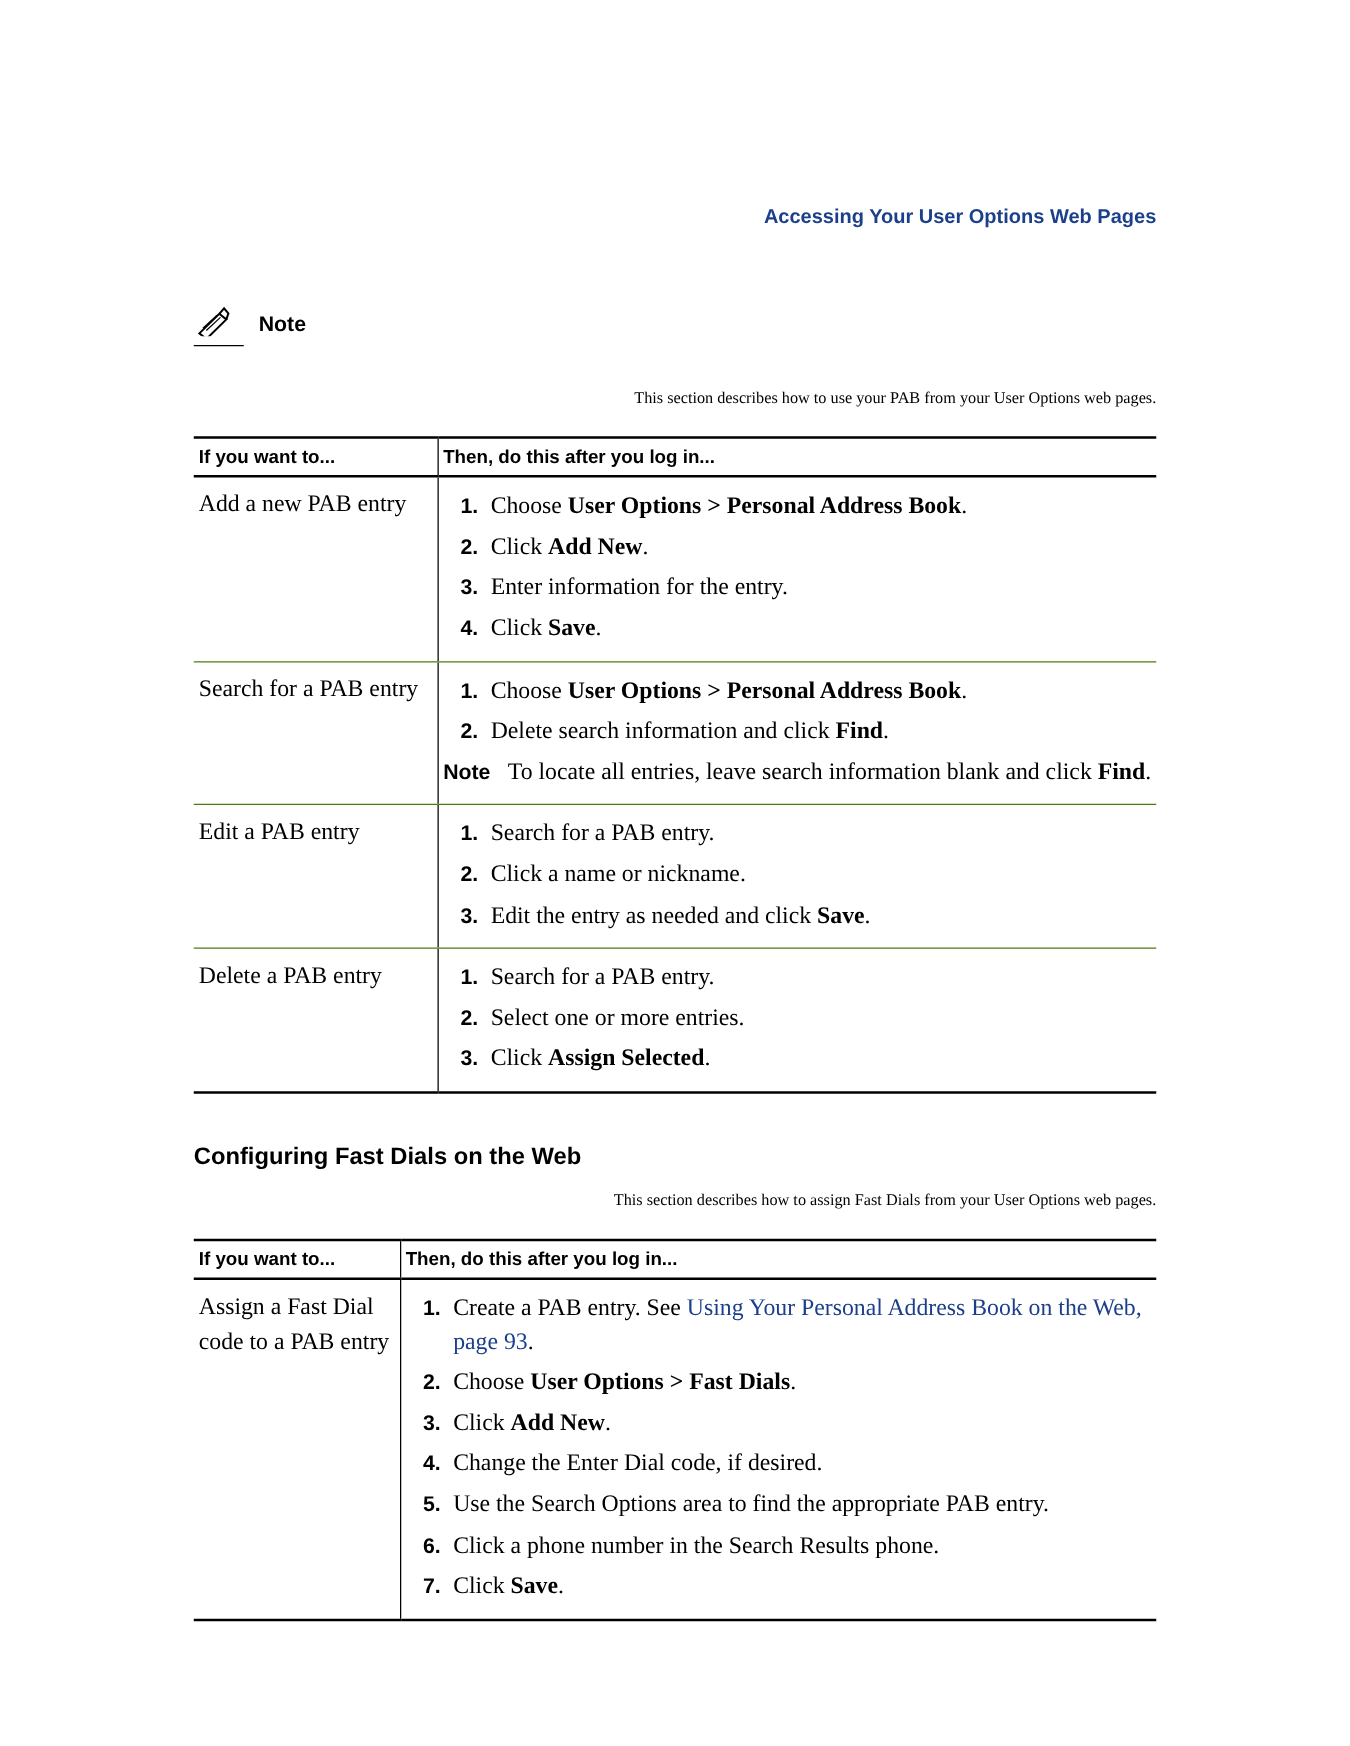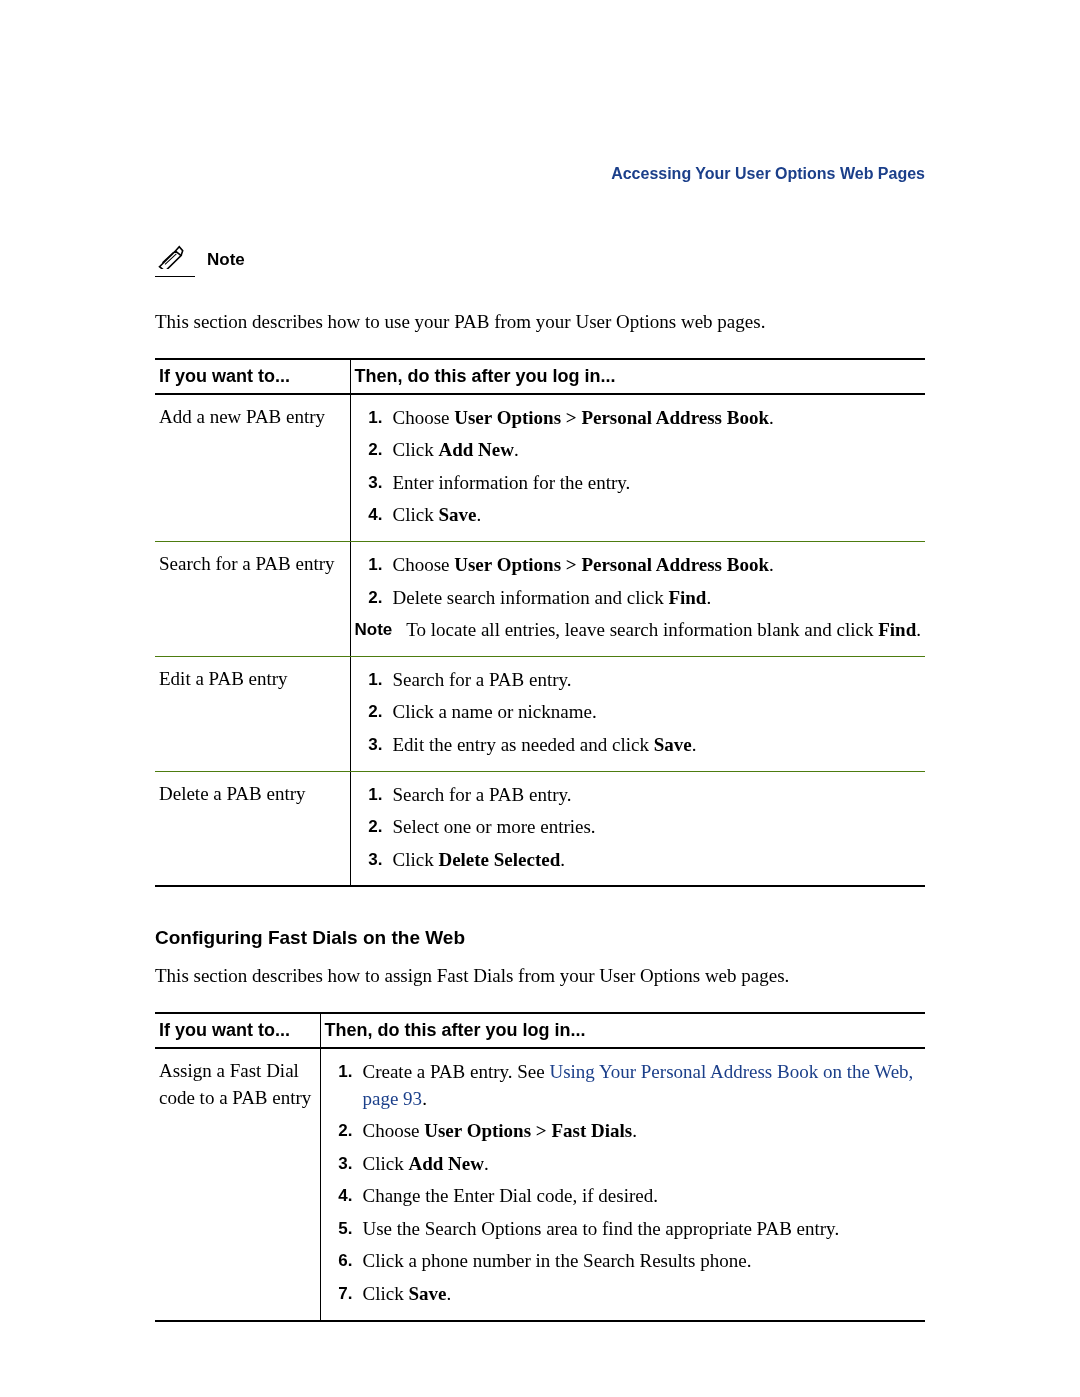--- a/index.html
+++ b/index.html
@@ -56,33 +56,34 @@
   }
   .note-text { flex: 1 1 auto; }
   a.xref { color: #1b3f8a; text-decoration: none; }
   .section-heading {
     font-family: Arial, Helvetica, sans-serif;
     font-weight: bold;
     font-size: 19px;
     margin: 0 0 14px 0;
   }
   .section-intro {
-    font-size: 19px;
+    font-size: 13px;
     margin: 0 0 22px 0;
     line-height: 1.4;
+    text-align: right;
   }
   table.proc {
     width: 100%;
     border-collapse: collapse;
     font-size: 19px;
   }
   table.proc th {
     font-family: Arial, Helvetica, sans-serif;
     font-weight: bold;
-    font-size: 18px;
+    font-size: 15px;
     text-align: left;
     border-top: 2px solid #000;
     border-bottom: 2px solid #000;
     padding: 6px 4px;
     vertical-align: bottom;
   }
   table.proc td {
     border-bottom: 1px solid #4d7c0f;
     vertical-align: top;
     padding: 8px 4px 8px 4px;
@@ -246,21 +247,21 @@
               <li>
                   <span class="step-num">1.</span>
                   <span class="step-body"><span>Search for a PAB entry.</span><b></b><span></span></span>
                 </li>
               <li>
                   <span class="step-num">2.</span>
                   <span class="step-body"><span>Select one or more entries.</span><b></b><span></span></span>
                 </li>
               <li>
                   <span class="step-num">3.</span>
-                  <span class="step-body"><span>Click </span><b>Delete Selected</b><span>.</span></span>
+                  <span class="step-body"><span>Click </span><b>Assign Selected</b><span>.</span></span>
                 </li>
             </ol>
           </td>
         </tr>
       </tbody>
     </table>
   </div>
 
   <div class="sec2">
     <h3 class="section-heading">Configuring Fast Dials on the Web</h3>

